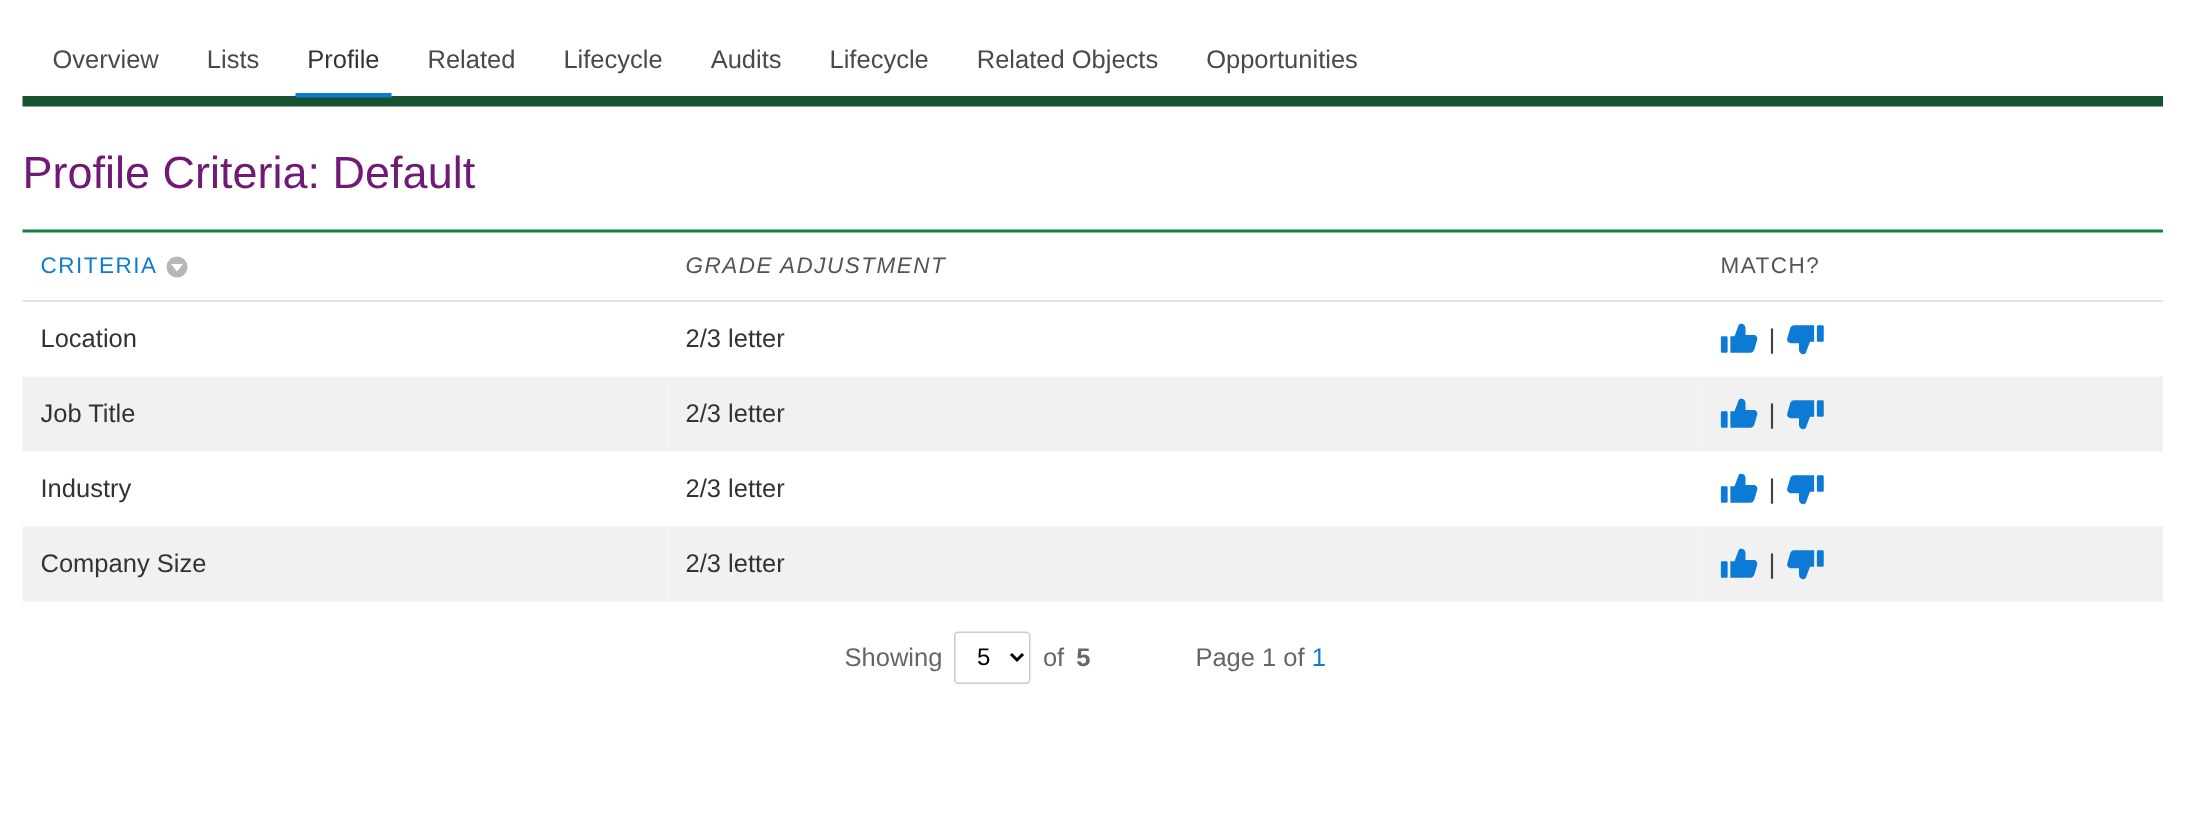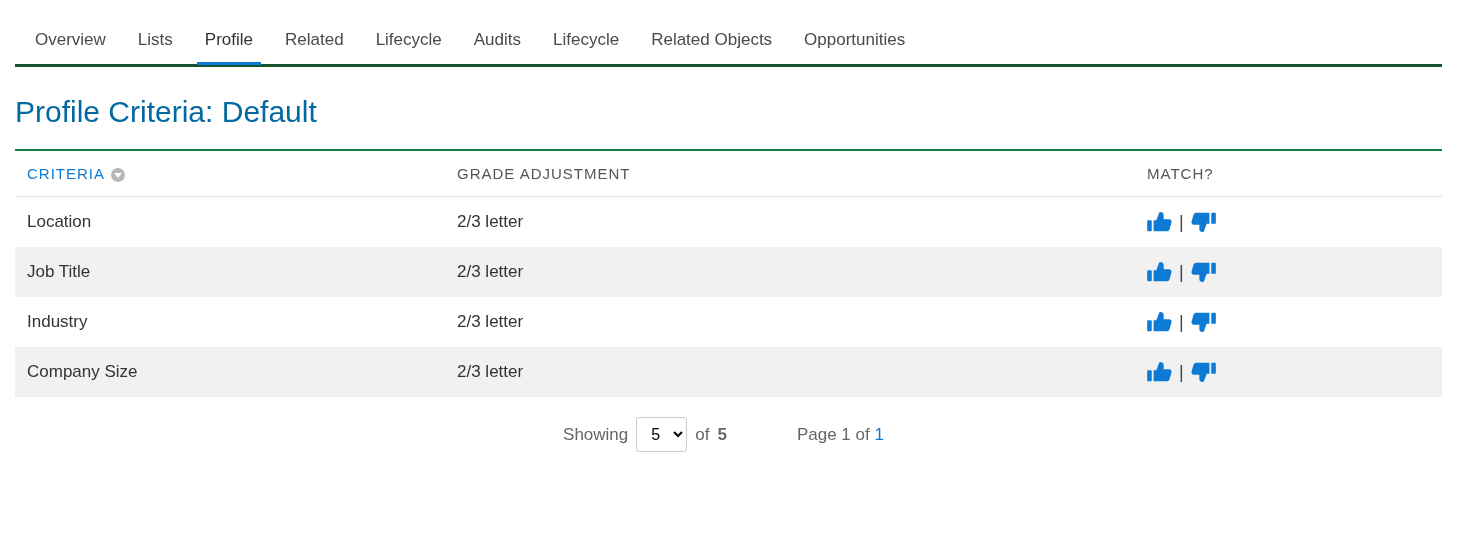--- a/index.html
+++ b/index.html
@@ -7,21 +7,21 @@
     margin: 0;
     font-family: -apple-system, BlinkMacSystemFont, "Segoe UI", Helvetica, Arial, sans-serif;
     font-size: 17px;
     color: #333;
     background: #fff;
     padding: 20px 15px;
   }
   .tabs {
     display: flex;
     gap: 32px;
-    border-bottom: 3px solid #14532d;
+    border-bottom: 7px solid #14532d;
     padding: 0 20px;
   }
   .tab {
     padding: 10px 0 14px 0;
     cursor: pointer;
     color: #4a4a4a;
     font-size: 17px;
     position: relative;
   }
   .tab.active {
@@ -33,21 +33,21 @@
     position: absolute;
     left: -8px;
     right: -8px;
     bottom: -1px;
     height: 3px;
     background: #0d7bd6;
   }
   .page-title {
     font-size: 30px;
     font-weight: 300;
-    color: #0369a1;
+    color: #701a75;
     margin: 28px 0 20px 0;
   }
   .table-wrap {
     border-top: 2px solid #15803d;
   }
   .tbl {
     width: 100%;
     border-collapse: collapse;
   }
   .tbl th {
@@ -86,21 +86,21 @@
   }
   .tbl td {
     padding: 14px 12px;
     font-size: 17px;
     color: #333;
   }
   .tbl tbody tr:nth-child(even) td {
     background: #f1f1f1;
   }
   .col-criteria { width: 430px; }
-  .col-adjust { width: 690px; }
+  .col-adjust { width: 690px; font-style: italic; }
   .col-match { }
   .match-cell {
     display: flex;
     align-items: center;
     gap: 6px;
     color: #0d7bd6;
   }
   .match-cell .divider {
     color: #444;
     font-size: 18px;

